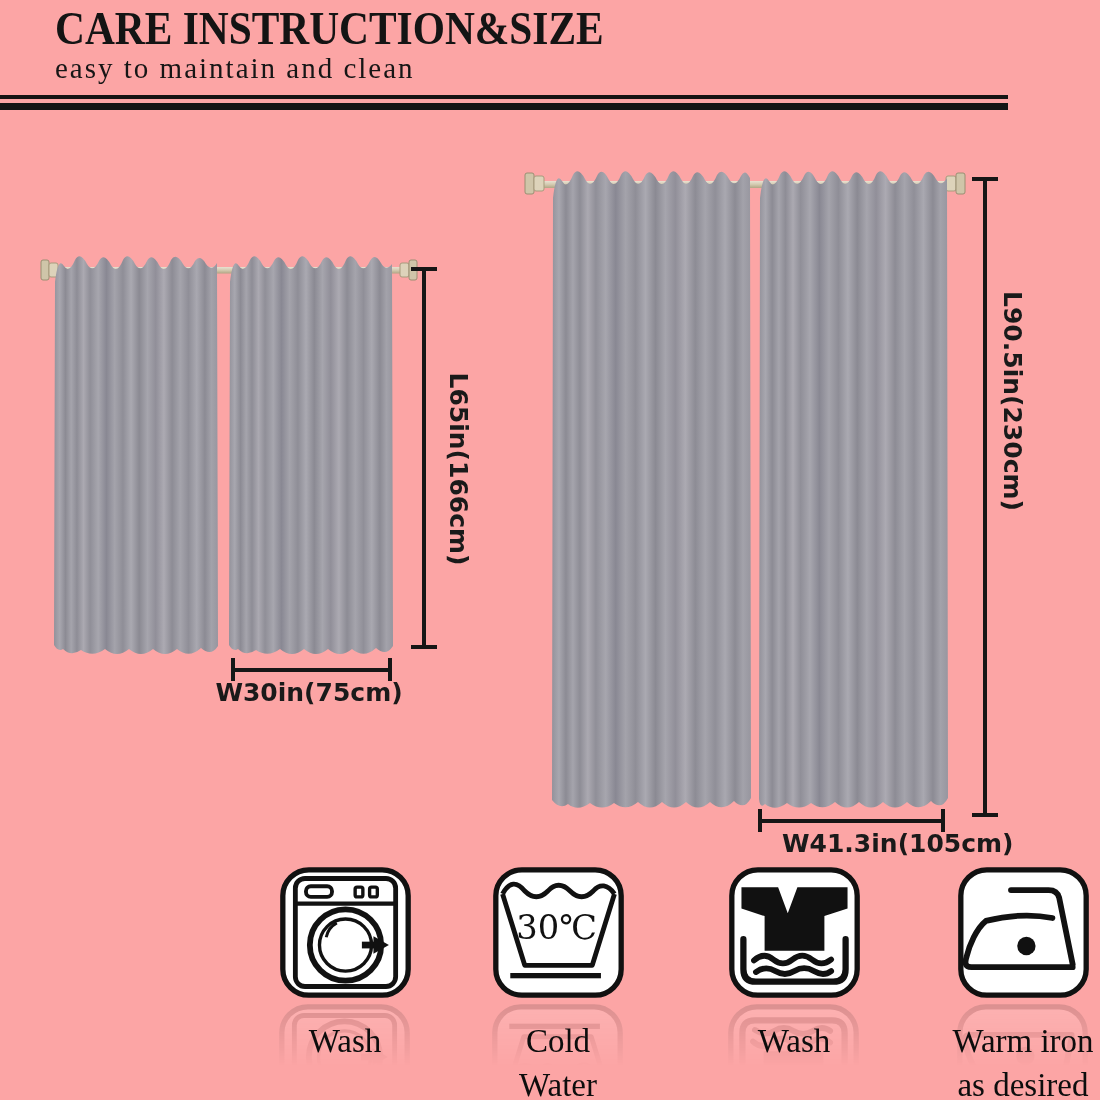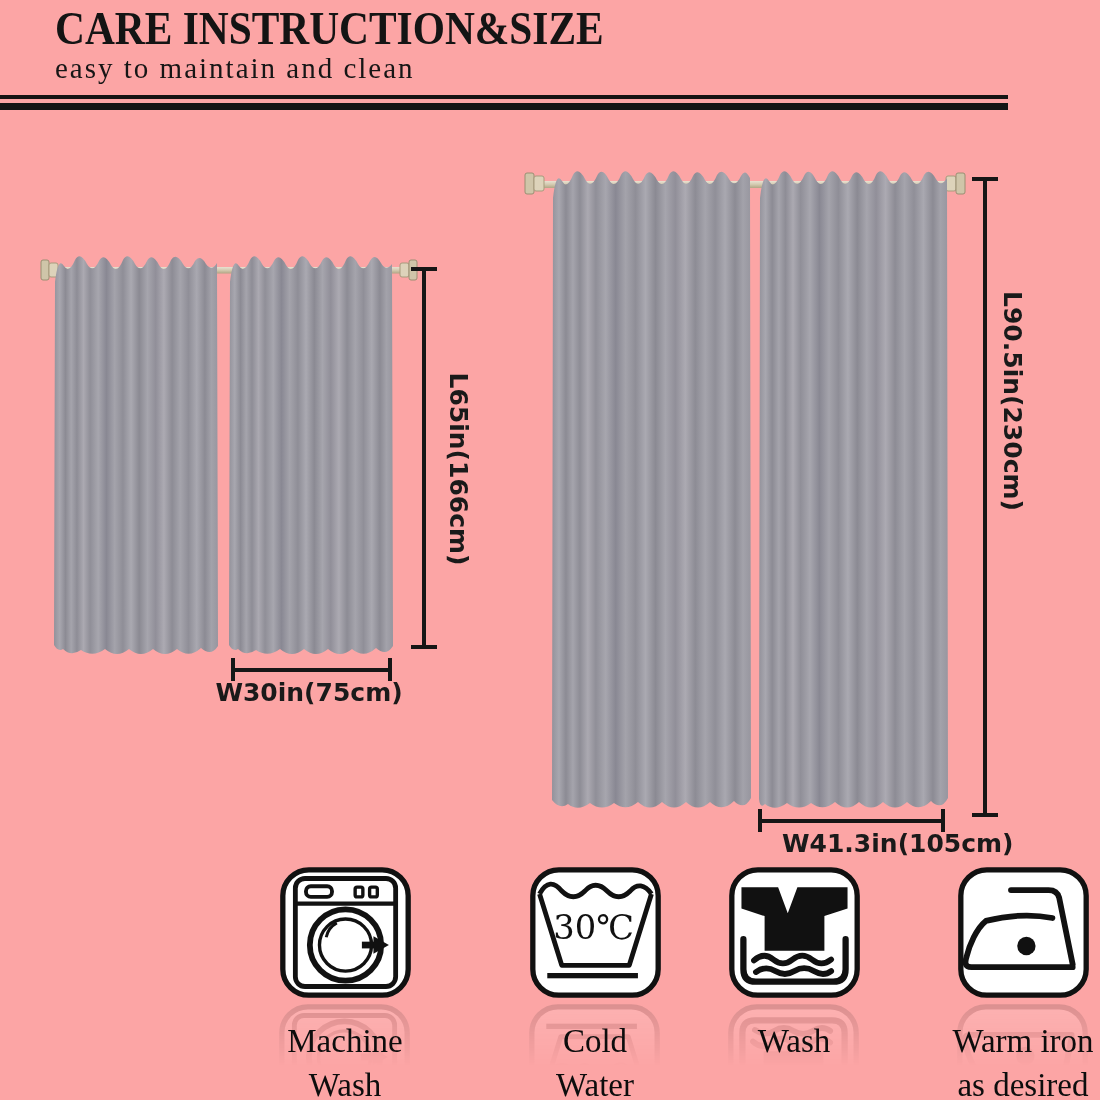--- a/index.html
+++ b/index.html
@@ -175,26 +175,25 @@
       <svg width="135" height="135" viewBox="0 0 140 140">
           <use href="#sym-machine-wash"></use>
         </svg>
     </div>
     <div class="care-reflection">
       <svg width="135" height="135" viewBox="0 0 140 140">
           <use href="#sym-machine-wash"></use>
         </svg>
     </div>
     <div class="care-label">
-      <div>Machine</div>
       <div>Wash</div>
     </div>
   </div>
 
-  <div class="care-item" style="left:495px">
+  <div class="care-item" style="left:458px">
     <div class="care-icon">
       <svg width="135" height="135" viewBox="0 0 140 140">
           <use href="#sym-cold-water"></use>
         </svg>
     </div>
     <div class="care-reflection">
       <svg width="135" height="135" viewBox="0 0 140 140">
           <use href="#sym-cold-water"></use>
         </svg>
     </div>

